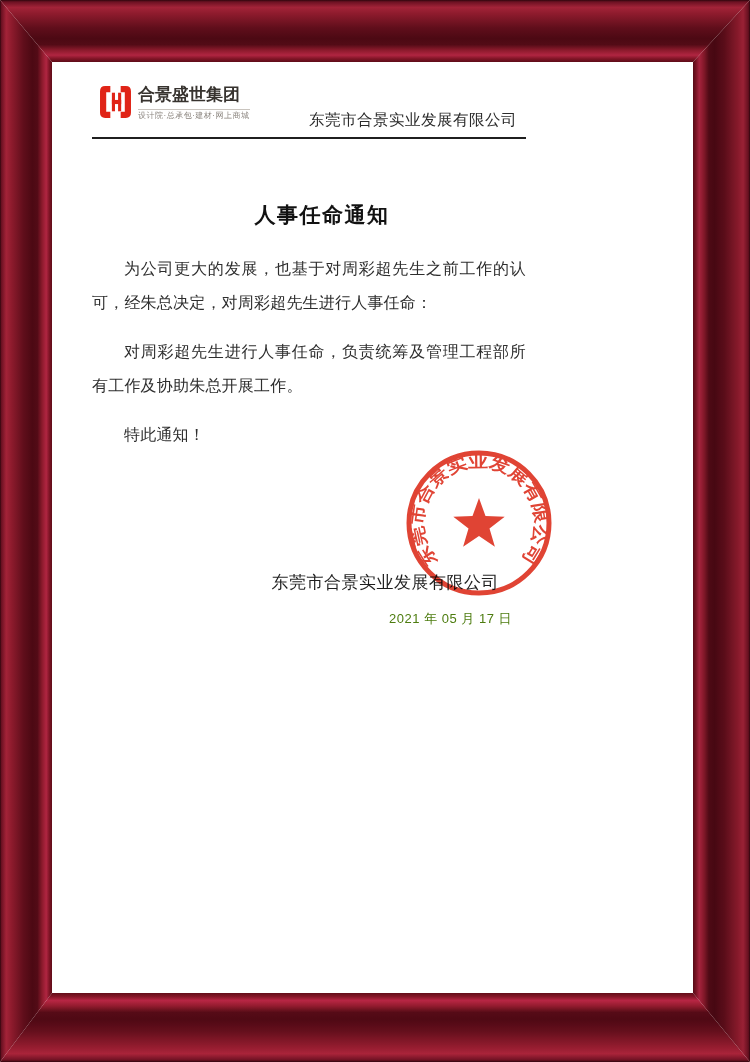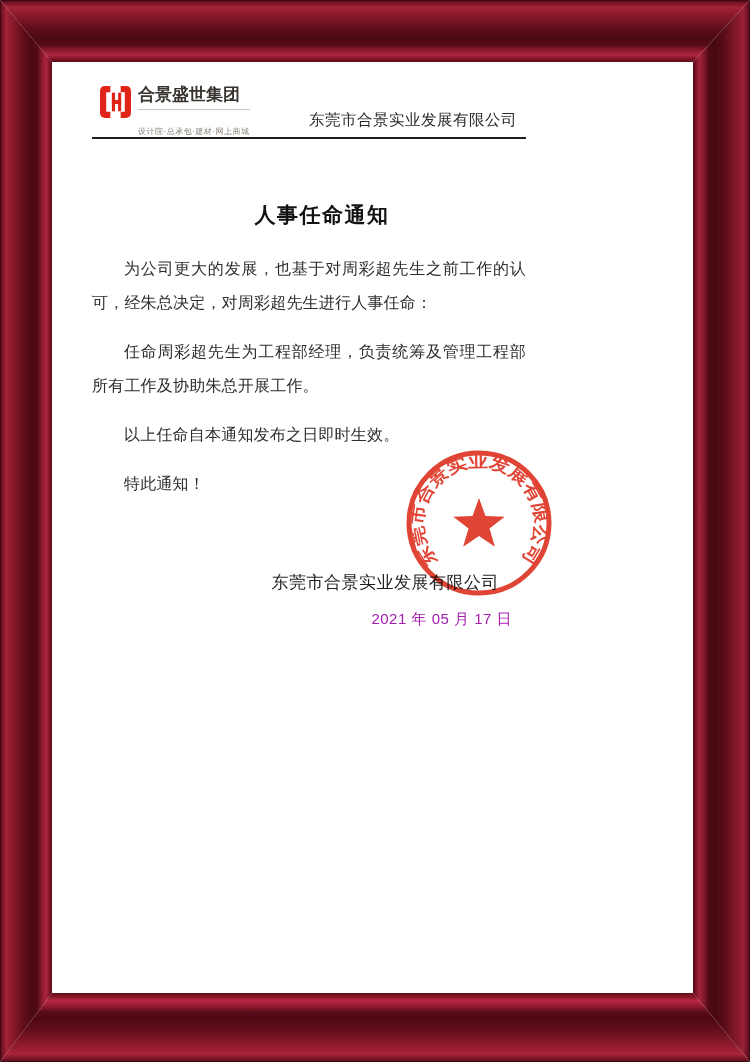--- a/index.html
+++ b/index.html
@@ -28,35 +28,35 @@
       #4c0913 62%, #530b16 72%, #8c1a2c 81%, #b02541 89%, #7e1425 95%, #5e0c18 100%);
       clip-path:polygon(100% 0,0 62px,0 993px,100% 100%);filter:brightness(.94);}
 
   
   .doc{position:absolute;left:52px;top:62px;width:510px;height:931px;background:#fff;}
 
   .logo{position:absolute;left:48px;top:24px;display:flex;align-items:flex-start;}
   .logo-icon{width:31px;height:32px;flex:0 0 auto;}
   .logo-text{margin-left:7px;}
   .logo-title{font-size:17px;font-weight:bold;color:#37332f;letter-spacing:0;line-height:1.1;}
-  .logo-tagline{font-size:8px;color:#8b857f;letter-spacing:.5px;margin-top:4px;border-top:1px solid #c9c4be;padding-top:16px;}
+  .logo-tagline{font-size:8px;color:#8b857f;letter-spacing:.5px;margin-top:4px;border-top:1px solid #c9c4be;padding-top:0;}
 
   .company-name{position:absolute;top:48px;right:45px;font-size:15.5px;color:#2b2b2b;letter-spacing:.5px;}
   .header-rule{position:absolute;left:40px;right:36px;top:75px;height:2px;background:#1f1f1f;}
 
   .doc-title{position:absolute;top:139px;left:15px;width:100%;text-align:center;
       font-size:21px;font-weight:bold;color:#121212;letter-spacing:1.5px;}
 
   .body-text{position:absolute;top:190px;left:40px;right:36px;font-family:Liberation Serif, serif;}
   .body-text p{margin:0 0 15px 0;font-size:16px;line-height:34px;color:#2e2e2e;
       text-indent:32px;text-align:justify;letter-spacing:.2px;}
   .body-text p.closing{margin-top:14px;}
 
   .sig-company{position:absolute;top:509px;right:63px;font-size:17px;color:#1e1e1e;letter-spacing:.5px;}
-  .sig-date{position:absolute;top:548px;right:50px;font-size:15px;color:#a21caf;letter-spacing:.5px;}
+  .sig-date{position:absolute;top:548px;right:50px;font-size:13px;color:#4d7c0f;letter-spacing:.5px;}
 
   .seal{position:absolute;left:352px;top:386px;width:150px;height:150px;
       mix-blend-mode:multiply;opacity:.9;}
   .seal-arc-text{font-size:16.5px;font-weight:bold;fill:#dd2f1e;
       font-family:"Liberation Serif","DejaVu Serif",serif;}
 </style>
 </head>
 <body>
 
 <div class="stage">
@@ -83,22 +83,21 @@
     </div>
 
     <div class="company-name">东莞市合景实业发展有限公司</div>
 
     <div class="header-rule"></div>
 
     <div class="doc-title">人事任命通知</div>
 
     <div class="body-text">
       <p>为公司更大的发展，也基于对周彩超先生之前工作的认可，经朱总决定，对周彩超先生进行人事任命：</p>
-      <p>任命周彩超先生为工程部经理，负责统筹及管理工程部所有工作及协助朱总开展工作。</p>
-      <p>以上任命自本通知发布之日即时生效。</p>
+      <p>对周彩超先生进行人事任命，负责统筹及管理工程部所有工作及协助朱总开展工作。</p>
       <p class="closing">特此通知！</p>
     </div>
 
     <div class="sig-company">东莞市合景实业发展有限公司</div>
     <div class="sig-date">2021 年 05 月 17 日</div>
 
     <svg class="seal" viewBox="0 0 150 150">
       <circle cx="75" cy="75" r="70" fill="none" stroke="#dd2f1e" stroke-width="5"></circle>
       <defs>
         <path id="sealArc" d="M 35.4,114.6 A 56,56 0 1 1 114.6,114.6" fill="none"></path>

